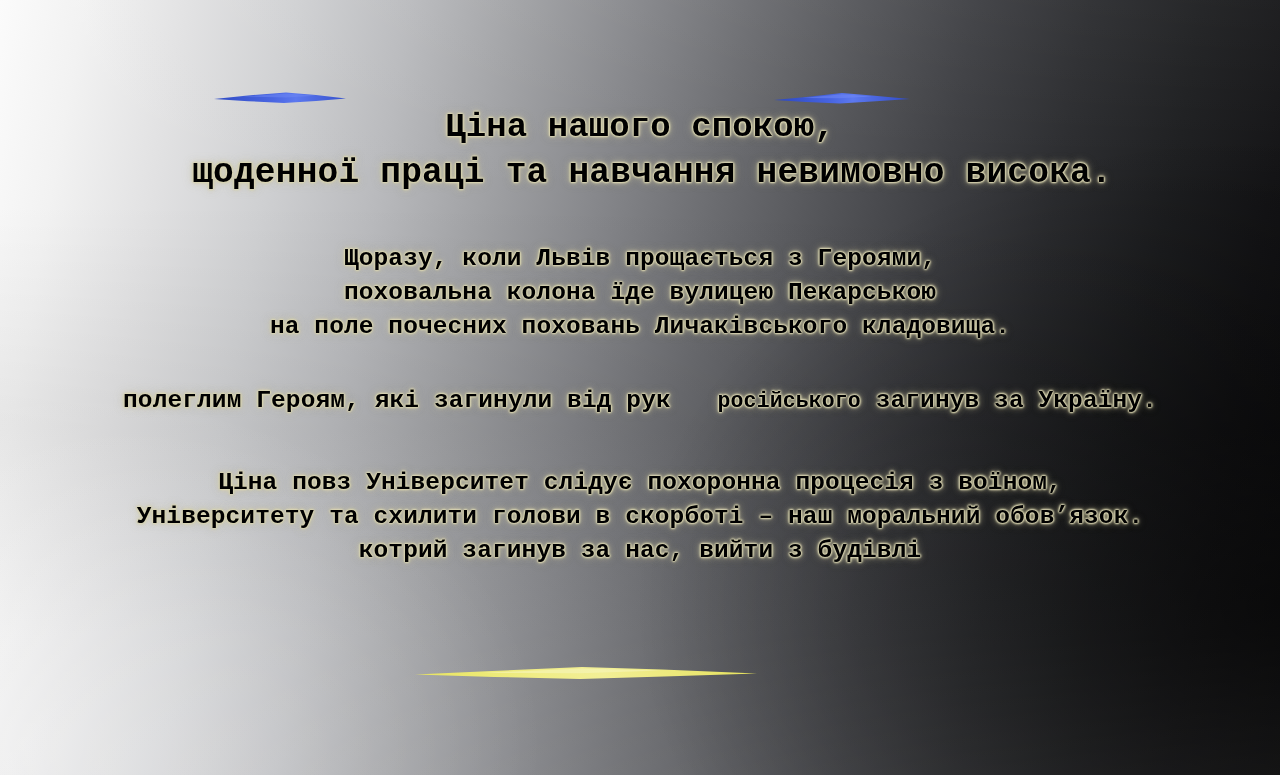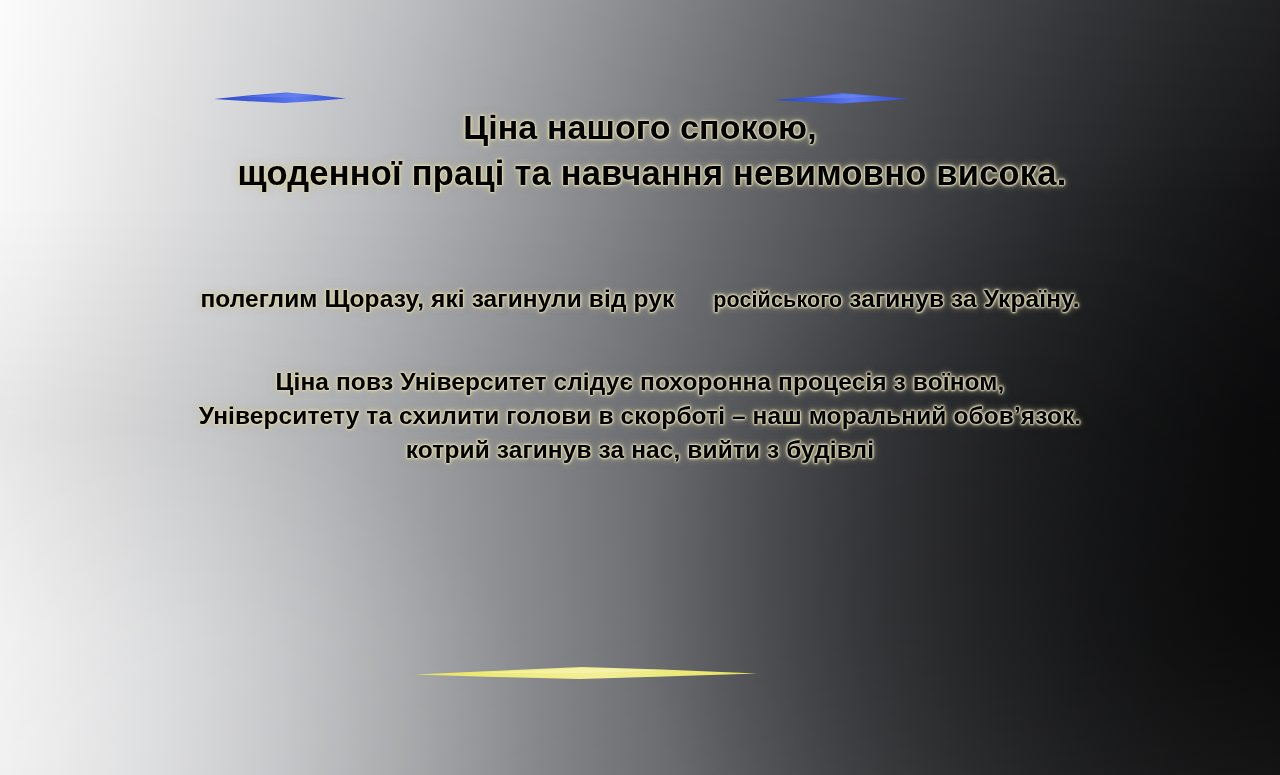--- a/index.html
+++ b/index.html
@@ -83,20 +83,21 @@
   
   #text-layer {
     position: absolute;
     inset: 0;
     z-index: 5;
     display: flex;
     flex-direction: column;
     align-items: center;
     padding-top: 104px;
     box-sizing: border-box;
+    font-family: Liberation Mono, monospace;
   }
 
   .line {
     width: 100%;
     text-align: center;
     color: #000000;
     font-weight: bold;
     white-space: pre;
     letter-spacing: 0.1px;
     
@@ -193,26 +194,31 @@
 
   <div id="text-layer">
 
     <div class="line title-line">Ціна нашого спокою,</div>
 
     <div class="line title-line title-line-2">щоденної праці та навчання невимовно висока.</div>
 
     <div class="spacer-lg"></div>
     <div class="spacer-sm"></div>
 
+    <div>
+      <div class="line body-line">Щоразу, коли Львів прощається з Героями,</div>
+      <div class="line body-line">поховальна колона їде вулицею Пекарською</div>
+      <div class="line body-line">на поле почесних поховань Личаківського кладовища.</div>
+    </div>
 
     <div class="spacer-md"></div>
     <div class="spacer-sm"></div>
 
     <div>
-      <div class="line body-line"><span>полеглим Щоразу, які загинули від рук </span><span class="small-word">російського</span><span> загинув за Україну.</span></div>
+      <div class="line body-line"><span>полеглим Героям, які загинули від рук </span><span class="small-word">російського</span><span> загинув за Україну.</span></div>
     </div>
 
     <div class="spacer-md"></div>
     <div class="spacer-md"></div>
 
     <div>
       <div class="line body-line">Ціна повз Університет слідує похоронна процесія з воїном,</div>
       <div class="line body-line">Університету та схилити голови в скорботі – наш моральний обов’язок.</div>
       <div class="line body-line">котрий загинув за нас, вийти з будівлі</div>
     </div>

